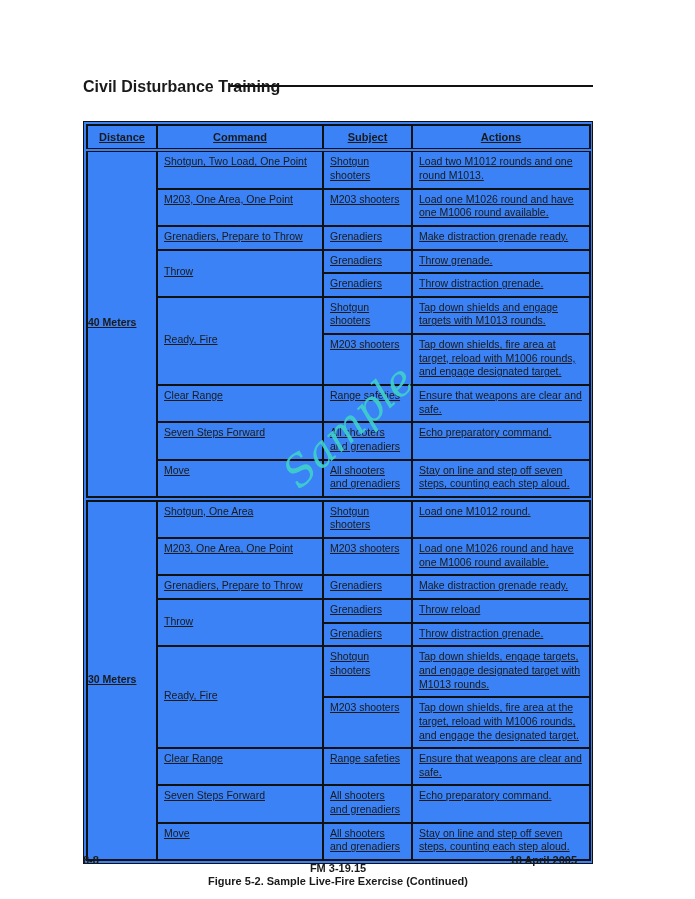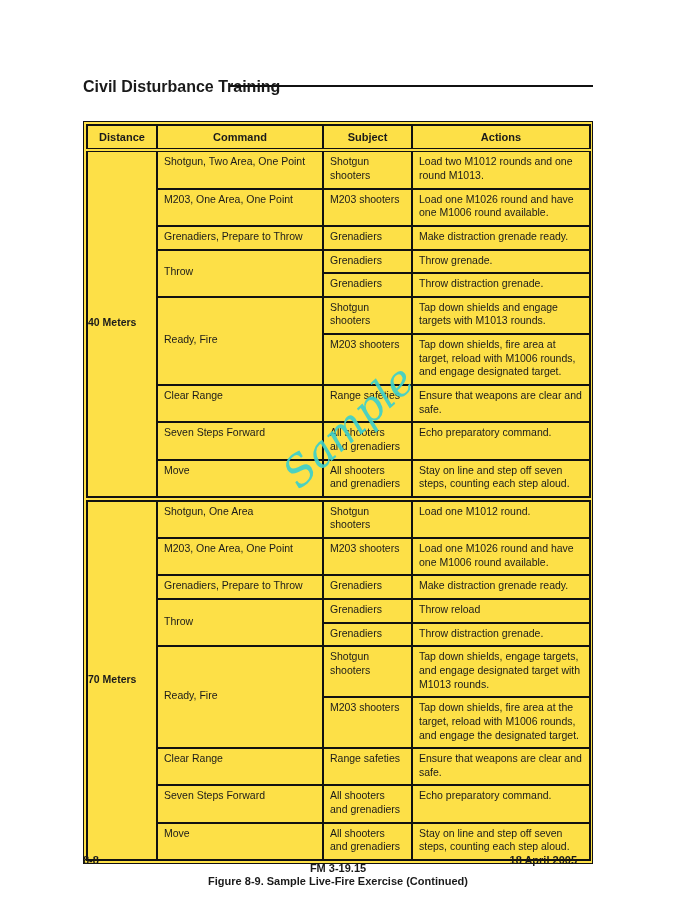--- a/index.html
+++ b/index.html
@@ -24,21 +24,22 @@
     height: 2px; background: #111;
   }
 
   .content {
     position: absolute; left: 83px; top: 121px; width: 510px;
   }
 
   .table-wrap {
     border: 1px solid #111;
     padding: 2px;
-    background: #fde047;
+    background: #3b82f6;
+    text-decoration: underline;
   }
   table {
     width: 100%;
     border-collapse: collapse;
     table-layout: fixed;
     border: 2px solid #111;
     font-size: 10.5px;
     line-height: 1.3;
   }
   th, td {
@@ -113,21 +114,21 @@
           <th>Distance</th>
           <th>Command</th>
           <th>Subject</th>
           <th>Actions</th>
         </tr>
       </thead>
 
     <tbody>
           <tr>
             <td class="distance" rowspan="10">40 Meters</td>
-            <td>Shotgun, Two Area, One Point</td>
+            <td>Shotgun, Two Load, One Point</td>
             <td>Shotgun shooters</td>
             <td>Load two M1012 rounds and one round M1013.</td>
           </tr>
           <tr>
             <td>M203, One Area, One Point</td>
             <td>M203 shooters</td>
             <td>Load one M1026 round and have one M1006 round available.</td>
           </tr>
           <tr>
             <td>Grenadiers, Prepare to Throw</td>
@@ -163,21 +164,21 @@
             <td>Echo preparatory command.</td>
           </tr>
           <tr>
             <td>Move</td>
             <td>All shooters and grenadiers</td>
             <td>Stay on line and step off seven steps, counting each step aloud.</td>
           </tr>
         </tbody>
         <tbody class="section-break">
           <tr>
-            <td class="distance" rowspan="10">70 Meters</td>
+            <td class="distance" rowspan="10">30 Meters</td>
             <td>Shotgun, One Area</td>
             <td>Shotgun shooters</td>
             <td>Load one M1012 round.</td>
           </tr>
           <tr>
             <td>M203, One Area, One Point</td>
             <td>M203 shooters</td>
             <td>Load one M1026 round and have one M1006 round available.</td>
           </tr>
           <tr>
@@ -214,21 +215,21 @@
             <td>Echo preparatory command.</td>
           </tr>
           <tr>
             <td>Move</td>
             <td>All shooters and grenadiers</td>
             <td>Stay on line and step off seven steps, counting each step aloud.</td>
           </tr>
         </tbody>
       </table>
   </div>
-  <div class="caption">Figure 8-9.  Sample Live-Fire Exercise (Continued)</div>
+  <div class="caption">Figure 5-2.  Sample Live-Fire Exercise (Continued)</div>
 </div>
 
 <div class="watermark" style="color: rgb(62, 208, 203);">Sample</div>
 
 <div class="page-footer">
   <span class="left">8-8</span>
   <span class="center">FM 3-19.15</span>
   <span class="right">18 April 2005</span>
 </div>
 

